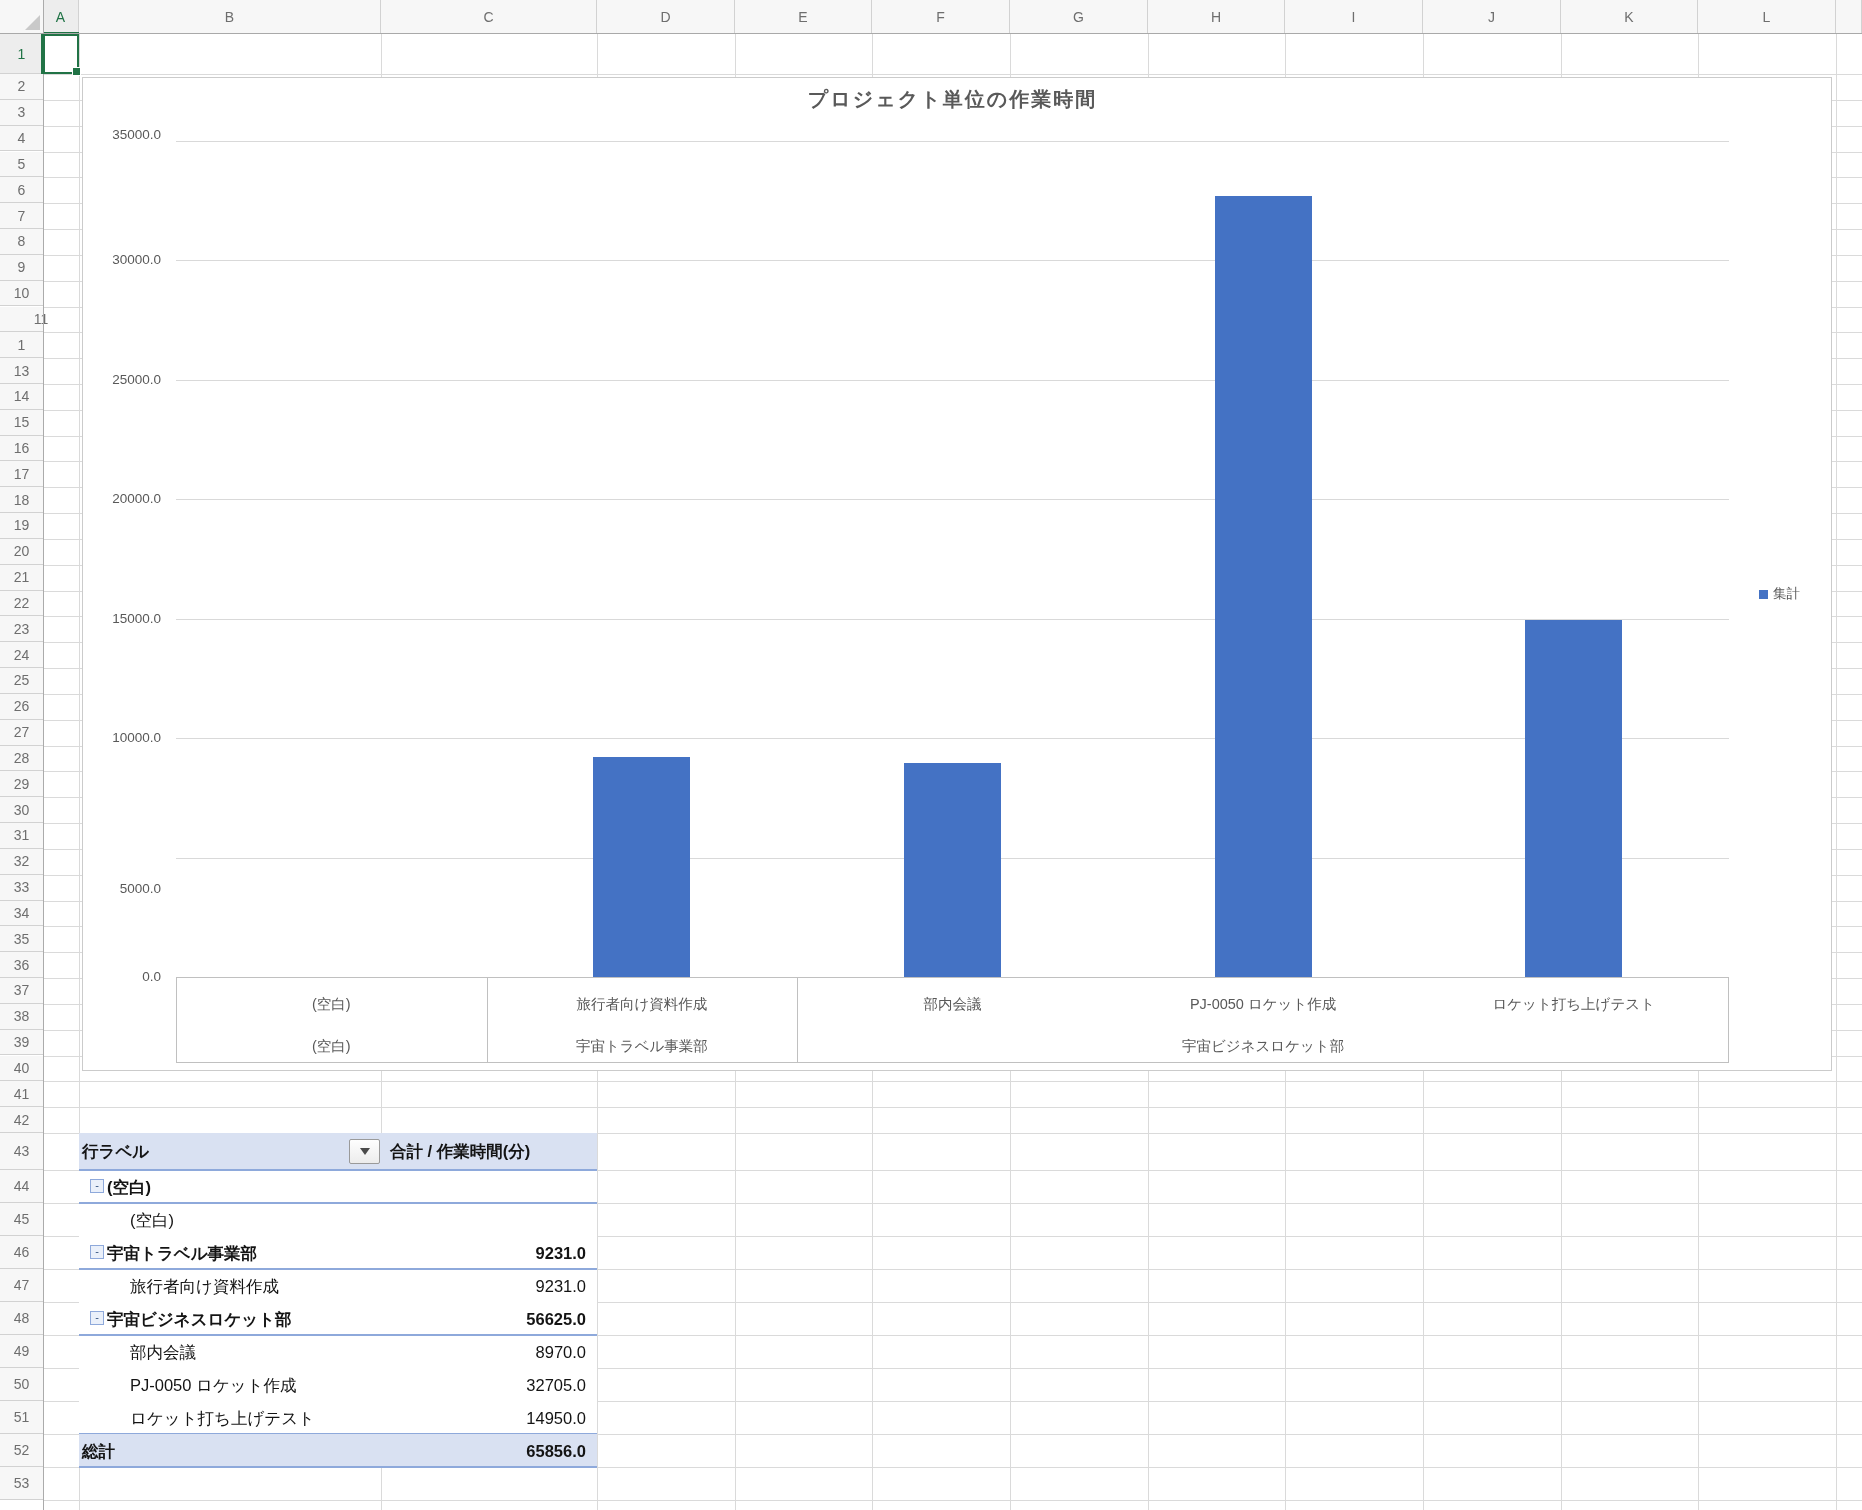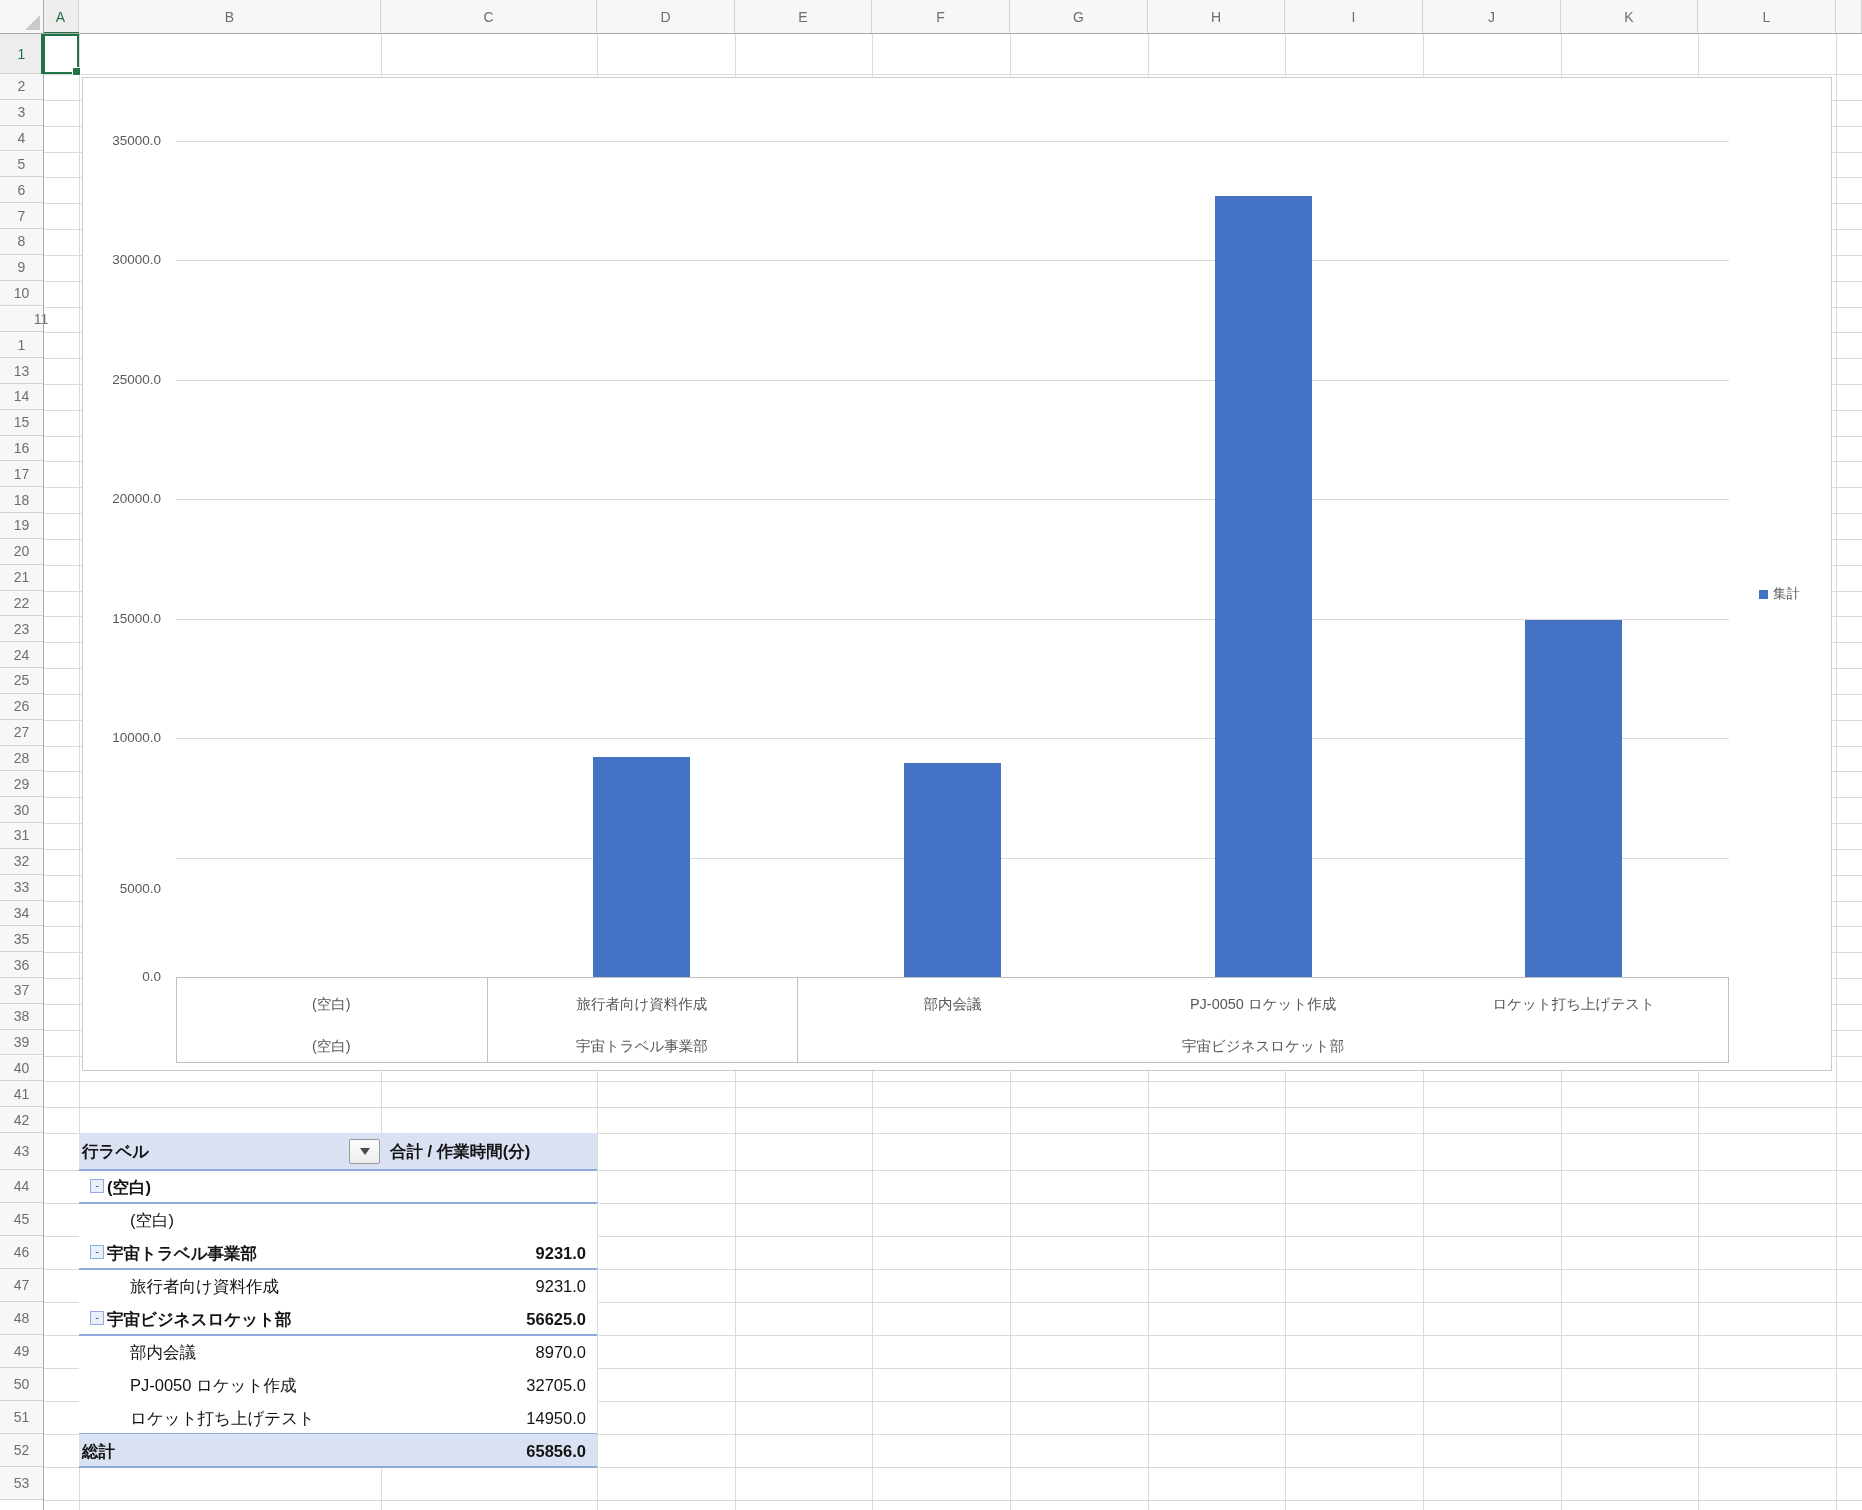--- a/index.html
+++ b/index.html
@@ -108,23 +108,24 @@
       <div class="hline" style="left: 43px; top: 1302px; width: 1819px;"></div>
       <div class="hline" style="left: 43px; top: 1335px; width: 1819px;"></div>
       <div class="hline" style="left: 43px; top: 1368px; width: 1819px;"></div>
       <div class="hline" style="left: 43px; top: 1401px; width: 1819px;"></div>
       <div class="hline" style="left: 43px; top: 1434px; width: 1819px;"></div>
       <div class="hline" style="left: 43px; top: 1467px; width: 1819px;"></div>
       <div class="hline" style="left: 43px; top: 1500px; width: 1819px;"></div>
     </div>
 
   <div id="chart-box">
+    <div id="chart-title">プロジェクト単位の作業時間</div>
     <div id="chart-plot">
         <div class="cgrid" style="top: 63px;"></div>
-        <div class="ytick" style="top: 54px;">35000.0</div>
+        <div class="ytick" style="top: 48px;">35000.0</div>
         <div class="cgrid" style="top: 182.429px;"></div>
         <div class="ytick" style="top: 173.429px;">30000.0</div>
         <div class="cgrid" style="top: 301.857px;"></div>
         <div class="ytick" style="top: 292.857px;">25000.0</div>
         <div class="cgrid" style="top: 421.286px;"></div>
         <div class="ytick" style="top: 412.286px;">20000.0</div>
         <div class="cgrid" style="top: 540.714px;"></div>
         <div class="ytick" style="top: 531.714px;">15000.0</div>
         <div class="cgrid" style="top: 660.143px;"></div>
         <div class="ytick" style="top: 651.143px;">10000.0</div>

